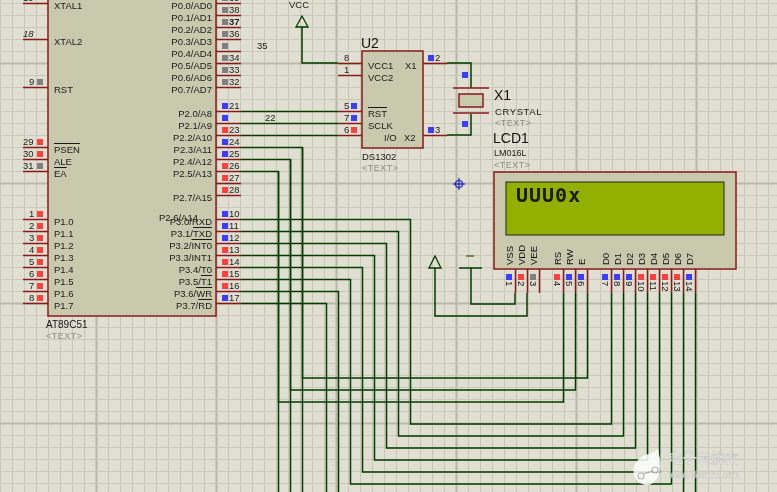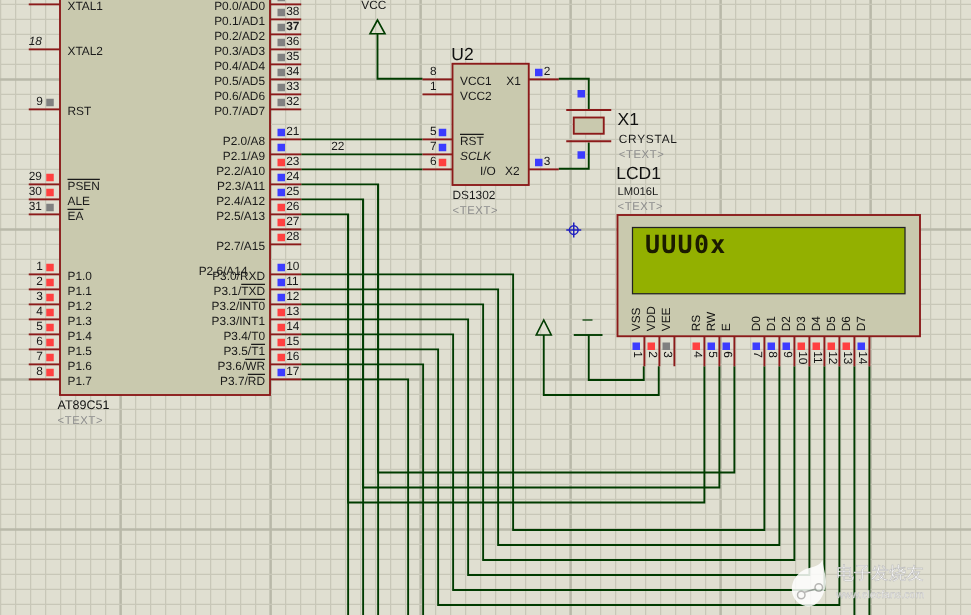--- a/index.html
+++ b/index.html
@@ -318,21 +318,21 @@
     <div class="lbl" style="left: 29px; top: 293px;">8</div>
     <div class="lbl" style="left: 54px; top: 301px;">P1.7</div>
     <div class="lbl" style="left: 229px; top: -7px;">39</div>
     <div class="lbl" style="right: 565px; top: 1px;">P0.0/AD0</div>
     <div class="lbl" style="left: 229px; top: 5px;">38</div>
     <div class="lbl" style="right: 565px; top: 13px;">P0.1/AD1</div>
     <div class="lbl" style="left: 229px; top: 17px; font-weight: bold;">37</div>
     <div class="lbl" style="right: 565px; top: 25px;">P0.2/AD2</div>
     <div class="lbl" style="left: 229px; top: 29px;">36</div>
     <div class="lbl" style="right: 565px; top: 37px;">P0.3/AD3</div>
-    <div class="lbl" style="left: 229px; top: 41px;">35</div>
+    <div class="lbl" style="left: 229px; top: 41px; padding-left: 28px;">35</div>
     <div class="lbl" style="right: 565px; top: 49px;">P0.4/AD4</div>
     <div class="lbl" style="left: 229px; top: 53px;">34</div>
     <div class="lbl" style="right: 565px; top: 61px;">P0.5/AD5</div>
     <div class="lbl" style="left: 229px; top: 65px;">33</div>
     <div class="lbl" style="right: 565px; top: 73px;">P0.6/AD6</div>
     <div class="lbl" style="left: 229px; top: 77px;">32</div>
     <div class="lbl" style="right: 565px; top: 85px;">P0.7/AD7</div>
     <div class="lbl" style="left: 229px; top: 101px;">21</div>
     <div class="lbl" style="right: 565px; top: 109px;">P2.0/A8</div>
     <div class="lbl" style="left: 229px; top: 113px; margin-left: 36px;">22</div>
@@ -370,21 +370,21 @@
 <div class="textph" style="left:46px;top:332px;">&lt;TEXT&gt;</div>
 
 <div id="u2-labels">
     <div class="lbl" style="left: 344px; top: 53px;">8</div>
     <div class="lbl" style="left: 368px; top: 61px;">VCC1</div>
     <div class="lbl" style="left: 344px; top: 65px;">1</div>
     <div class="lbl" style="left: 368px; top: 73px;">VCC2</div>
     <div class="lbl" style="left: 344px; top: 101px;">5</div>
     <div class="lbl ovl" style="left: 368px; top: 109px;">RST</div>
     <div class="lbl" style="left: 344px; top: 113px;">7</div>
-    <div class="lbl" style="left: 368px; top: 121px; font-style: italic;">SCLK</div>
+    <div class="lbl" style="left: 368px; top: 121px;">SCLK</div>
     <div class="lbl" style="left: 344px; top: 125px;">6</div>
     <div class="lbl" style="left: 368px; top: 133px; margin-left: 16px;">I/O</div>
     <div class="lbl" style="left: 435px; top: 53px;">2</div>
     <div class="lbl" style="left: 405px; top: 61px;">X1</div>
     <div class="lbl" style="left: 435px; top: 125px;">3</div>
     <div class="lbl" style="left: 404px; top: 133px;">X2</div>
   </div>
 <div class="ref" style="left:361px;top:36px;">U2</div>
 <div class="lbl" style="left:362px;top:152px;">DS1302</div>
 <div class="textph" style="left:362px;top:164px;">&lt;TEXT&gt;</div>

